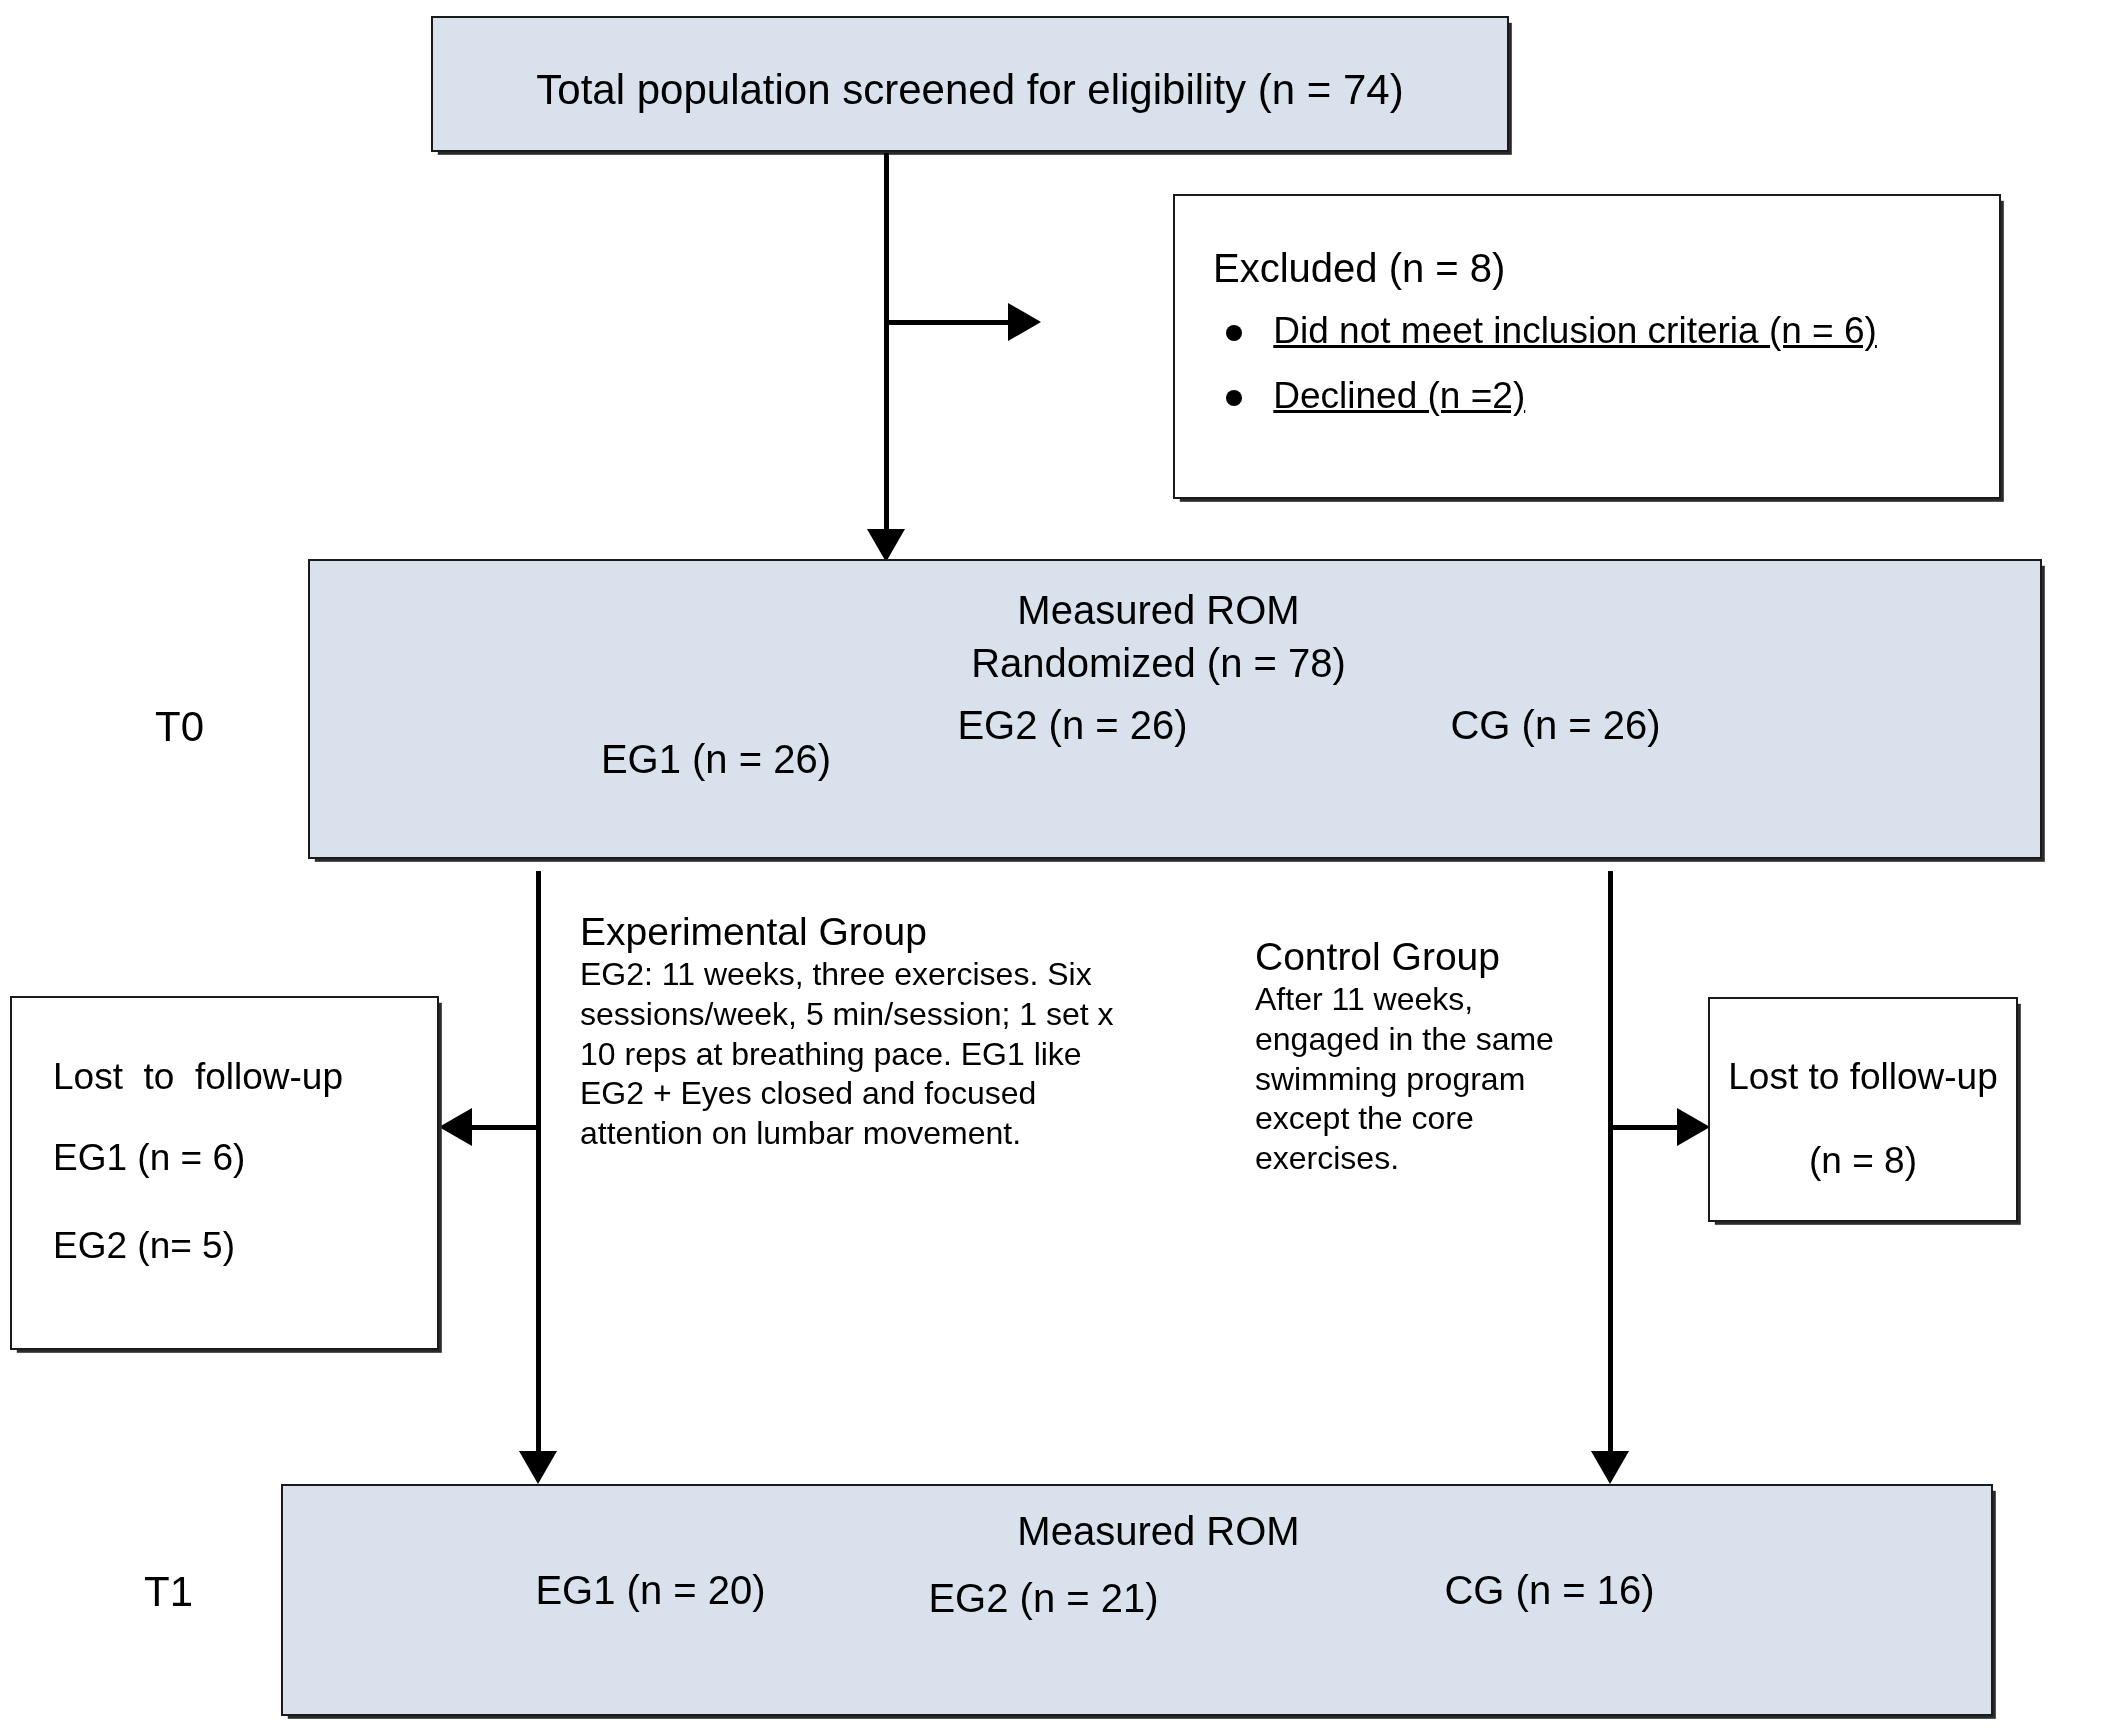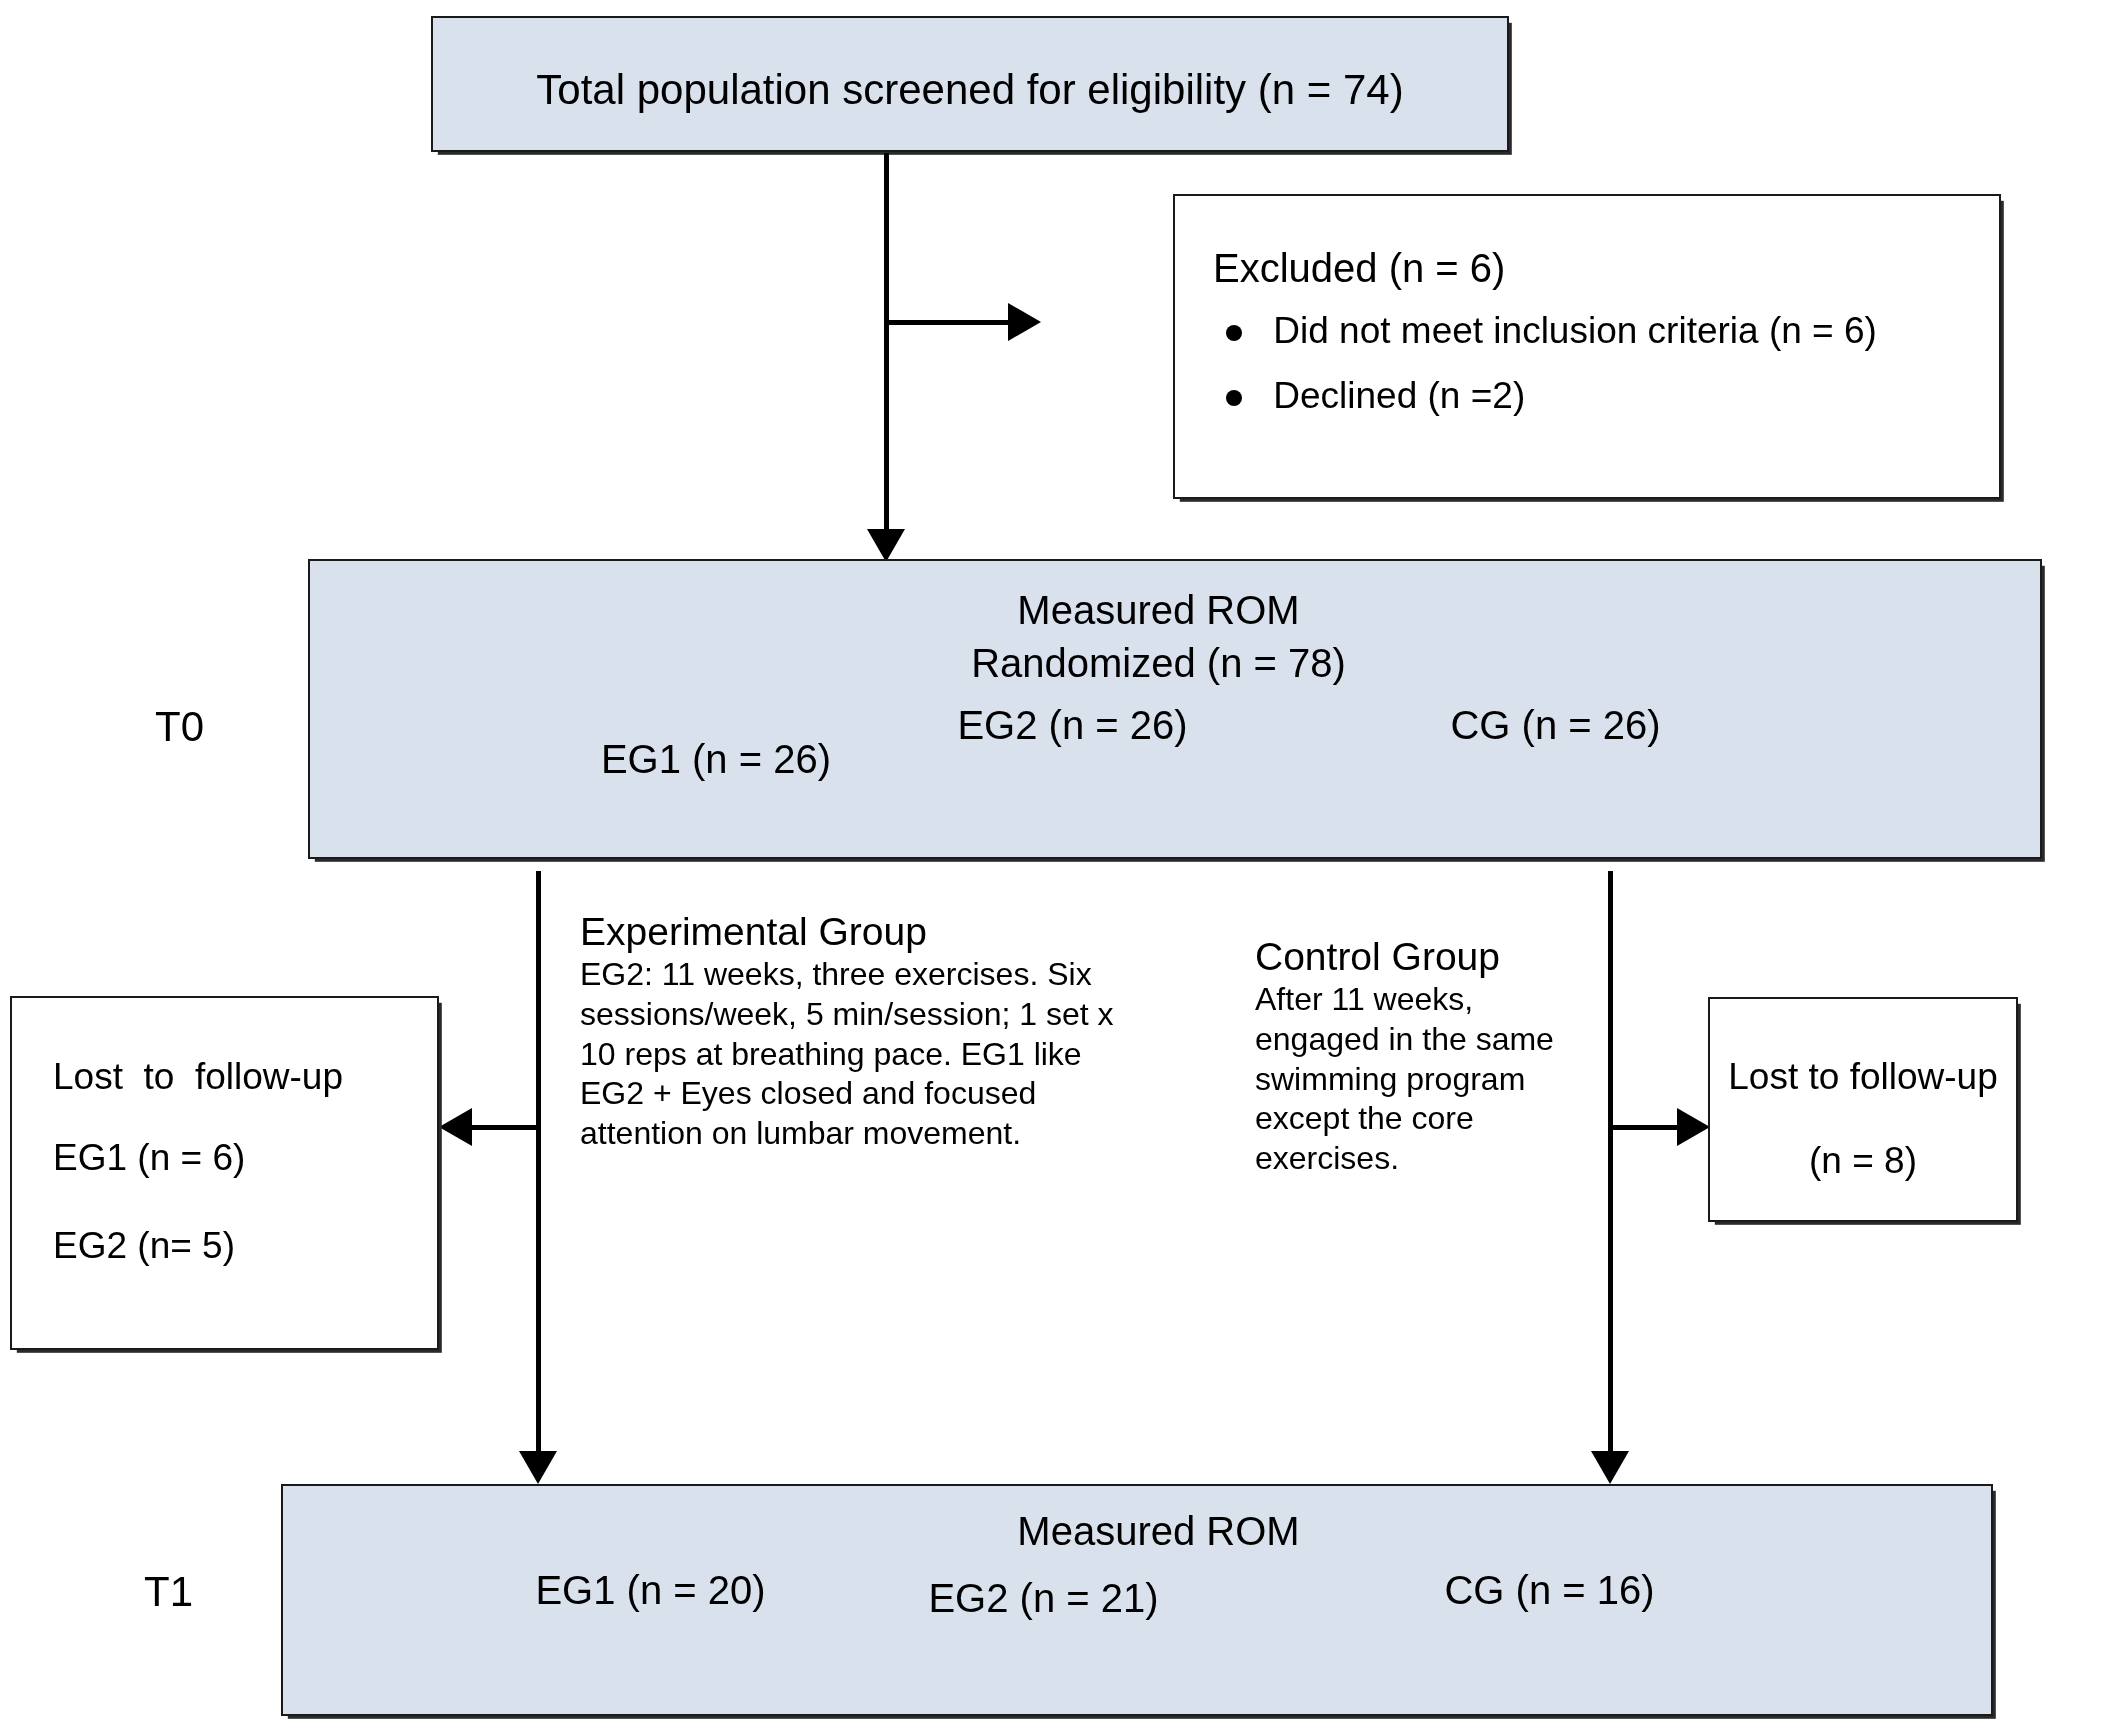--- a/index.html
+++ b/index.html
@@ -72,20 +72,21 @@
     border-top: 19px solid transparent;
     border-bottom: 19px solid transparent;
     border-right: 33px solid #000;
   }
 
   
   .bullet-row {
     position: absolute;
     display: flex;
     align-items: flex-start;
+    text-decoration: underline;
   }
   .bullet-dot {
     width: 16.3px; height: 16.3px;
     border-radius: 50%;
     background: #000;
     margin-right: 31px;
     margin-top: 15px;
     flex: 0 0 auto;
   }
   .bullet-text { font-size: 37px; white-space: pre; }
@@ -102,21 +103,21 @@
   <div class="box filled" style="left:431px; top:16.3px; width:1078px; height:136px;"></div>
   <div class="txt f-xl center" style="left:431px; top:65px; width:1078px;">Total population screened for eligibility (n = 74)</div>
 
   <div class="vline" style="left:884px; top:153px; height:381px;"></div>
   <div class="arrow-down" style="left:867px; top:529px;"></div>
 
   <div class="hline" style="left:884px; top:320px; width:129px;"></div>
   <div class="arrow-right" style="left:1008px; top:303px;"></div>
 
   <div class="box plain" style="left:1173px; top:194px; width:828px; height:305px;"></div>
-  <div class="txt f-lg" style="left:1213px; top:245px;">Excluded (n = 6)</div>
+  <div class="txt f-lg" style="left:1213px; top:245px;">Excluded (n = 8)</div>
 
   <div class="bullet-row" style="left:1226px; top:310px;">
     <span class="bullet-dot"></span>
     <span class="bullet-text">Did not meet inclusion criteria (n = 6)</span>
   </div>
 
   <div class="bullet-row" style="left:1226px; top:375px;">
     <span class="bullet-dot"></span>
     <span class="bullet-text">Declined (n =2)</span>
   </div>

